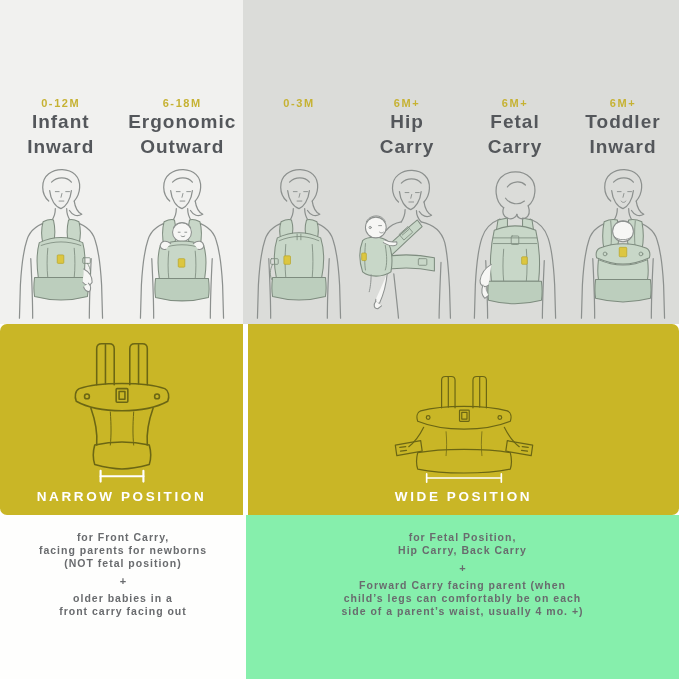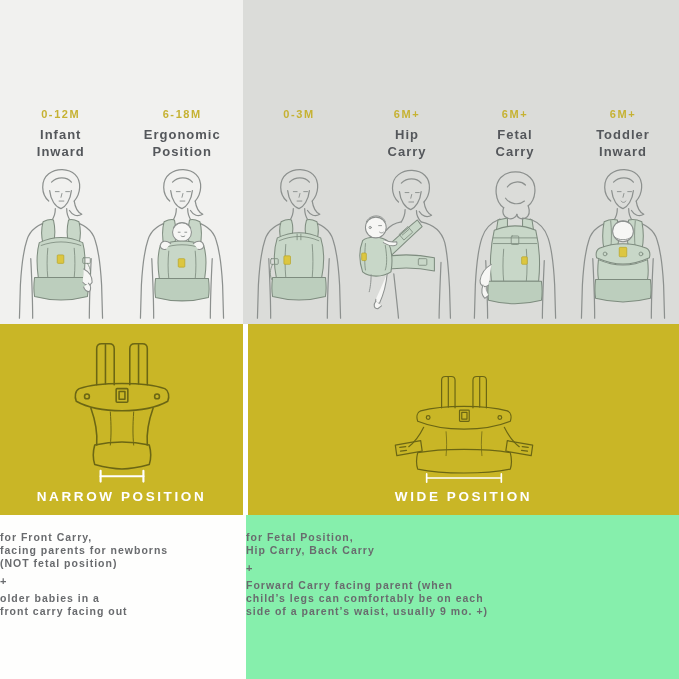--- a/index.html
+++ b/index.html
@@ -8,38 +8,38 @@
     font-family:"Liberation Sans", sans-serif;
     -webkit-font-smoothing:antialiased;
   }
   
   .top-band{display:flex;height:324px;}
   .top-left{width:246px;background:#F1F1EF;display:flex;}
   .top-right{flex:1;background:#DBDCD9;display:flex;justify-content:space-between;padding:0 2px;}
   .pos-col{display:flex;flex-direction:column;align-items:center;padding-top:97px;box-sizing:border-box;}
   .top-left .pos-col{width:50%;}
   .top-right .pos-col{width:108px;}
-  .age{font-size:11px;font-weight:700;letter-spacing:1.6px;color:#C6B233;margin-top:11px;}
+  .age{font-size:11px;font-weight:700;letter-spacing:1.6px;color:#C6B233;}
   .pos-name{
-    margin-top:6px;font-size:13px;font-weight:700;letter-spacing:1px;
+    font-size:19px;font-weight:700;letter-spacing:1px;
     color:#54575B;text-align:center;white-space:pre-line;line-height:1.32;
   }
   .fig{margin-top:auto;margin-bottom:3px;display:block;}
   
-  .mid-band{display:flex;height:191px;background:#C9B626;}
+  .mid-band{display:flex;height:191px;background:#C9B626;border-radius:7px;}
   .mid-half{display:flex;flex-direction:column;align-items:center;justify-content:flex-end;padding-bottom:11px;box-sizing:border-box;}
   .mid-left{width:243px;}
   .mid-divider{width:5px;background:#FFFFFF;}
   .mid-right{flex:1;margin-top:48px;}
   .seat-label{color:#FFFFFF;font-size:13.5px;font-weight:700;letter-spacing:2.6px;margin-top:5px;}
   
   .bot-band{display:flex;height:164px;}
   .bot-left{width:246px;background:#FEFEFD;}
   .bot-right{flex:1;background:#86efac;}
-  .bot-text{padding-top:16px;}
+  .bot-text{padding-top:16px;text-align:center;}
   .desc{
     font-size:10.5px;font-weight:700;letter-spacing:1px;color:#696B6E;
     line-height:13px;white-space:pre-line;
   }
   .plus{font-size:11px;font-weight:700;color:#696B6E;margin:5px 0;}
   
   .ln{stroke:#8C908E;fill:none;stroke-width:1.3;stroke-linecap:round;stroke-linejoin:round;}
   .lnt{stroke:#8C908E;fill:none;stroke-width:1;stroke-linecap:round;}
   .cr{stroke:#7E8C7F;fill:#C8D7C8;stroke-width:1.1;stroke-linejoin:round;}
   .crd{fill:#BCCEBD;}
@@ -94,21 +94,21 @@
               <path d="M61,25 L65,25"></path>
             <path d="M57,27 L56,31"></path>
               <path d="M54,35 L59,35"></path>
           </g>
         </svg>
       </div>
 
       <div class="pos-col">
         <div class="age">6-18M</div>
         <div class="pos-name">Ergonomic
-Position</div>
+Outward</div>
         <svg class="fig" width="106" height="153" viewBox="0 0 112 162">
           <g class="ln">
             <path d="M50,43 C50,49 49,52 46,56"></path>
               <path d="M62,43 C62,49 63,52 66,56"></path>
             <path d="M46,56 C32,59 23,66 20,76 C16,88 14,106 13,124 L12,159"></path>
             <path d="M24,96 C25,116 26,138 26,159"></path>
             <path d="M66,56 C80,59 89,66 92,76 C96,88 98,106 99,124 L100,159"></path>
             <path d="M88,96 C87,116 86,138 86,159"></path>
           </g>
           <path class="cr" d="M37,57 C41,55 45,54 48,55 C50,64 50,74 48,82 L37,84 C35,74 35,64 37,57 Z"></path>
@@ -377,17 +377,17 @@
       <div class="plus">+</div>
       <div class="desc">older babies in a
 front carry facing out</div>
     </div>
     <div class="bot-right bot-text">
       <div class="desc">for Fetal Position,
 Hip Carry, Back Carry</div>
       <div class="plus">+</div>
       <div class="desc">Forward Carry facing parent (when
 child’s legs can comfortably be on each
-side of a parent’s waist, usually 9 mo. +)</div>
+side of a parent’s waist, usually 4 mo. +)</div>
     </div>
   </div>
 
 </div>
 
 </body></html>

